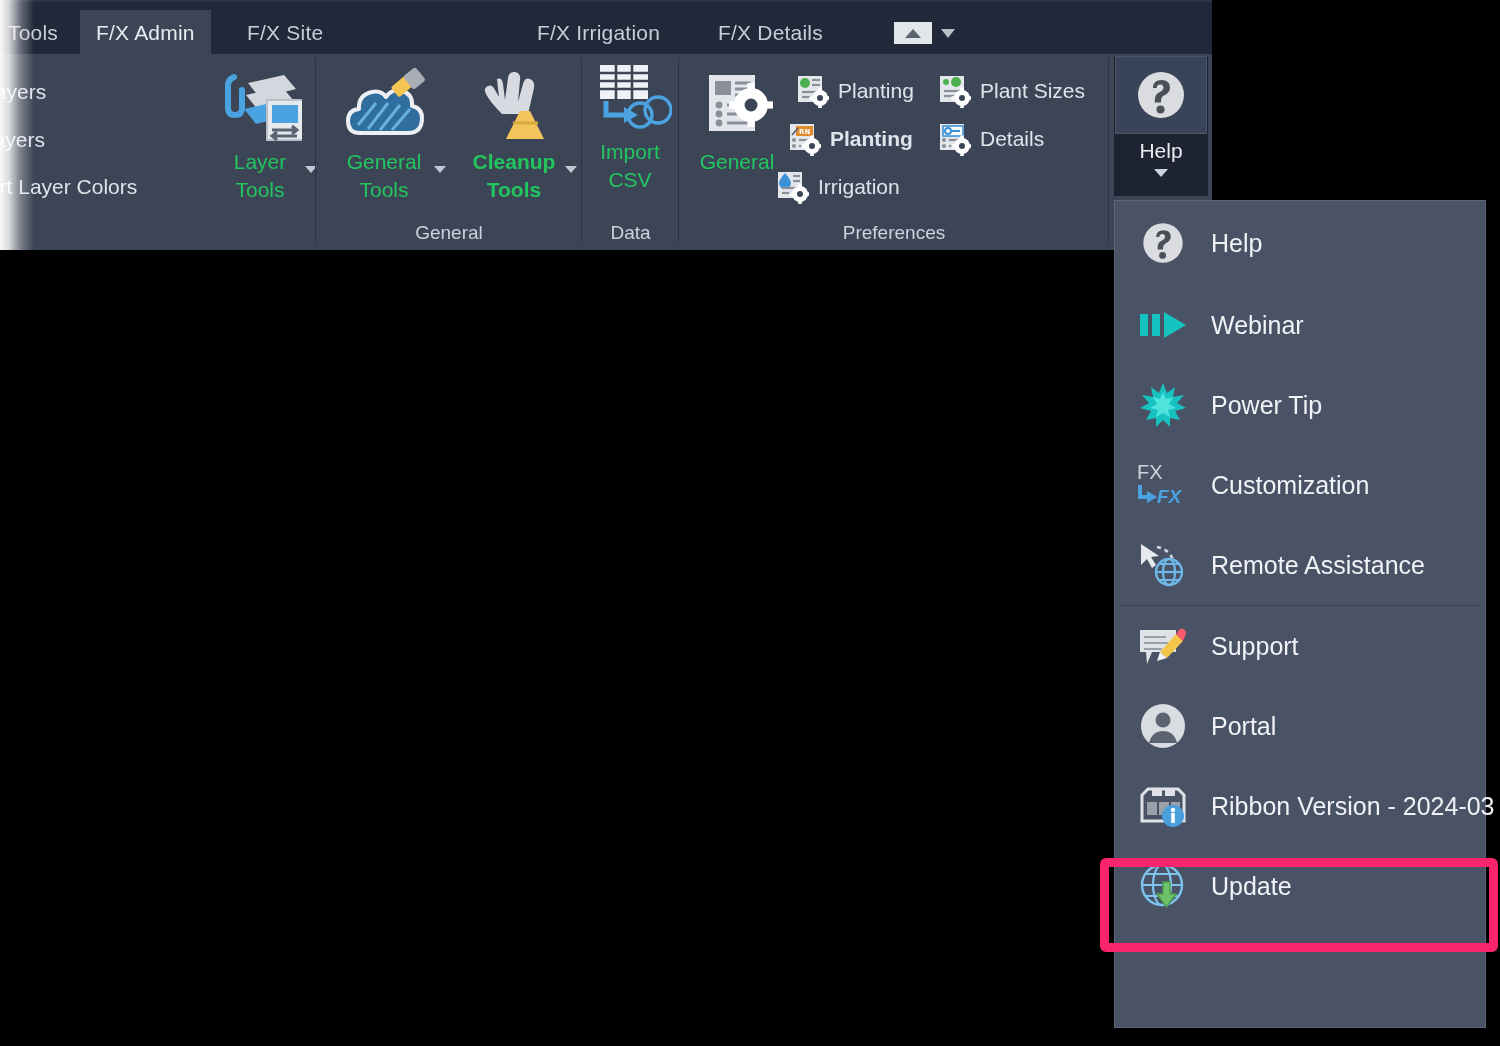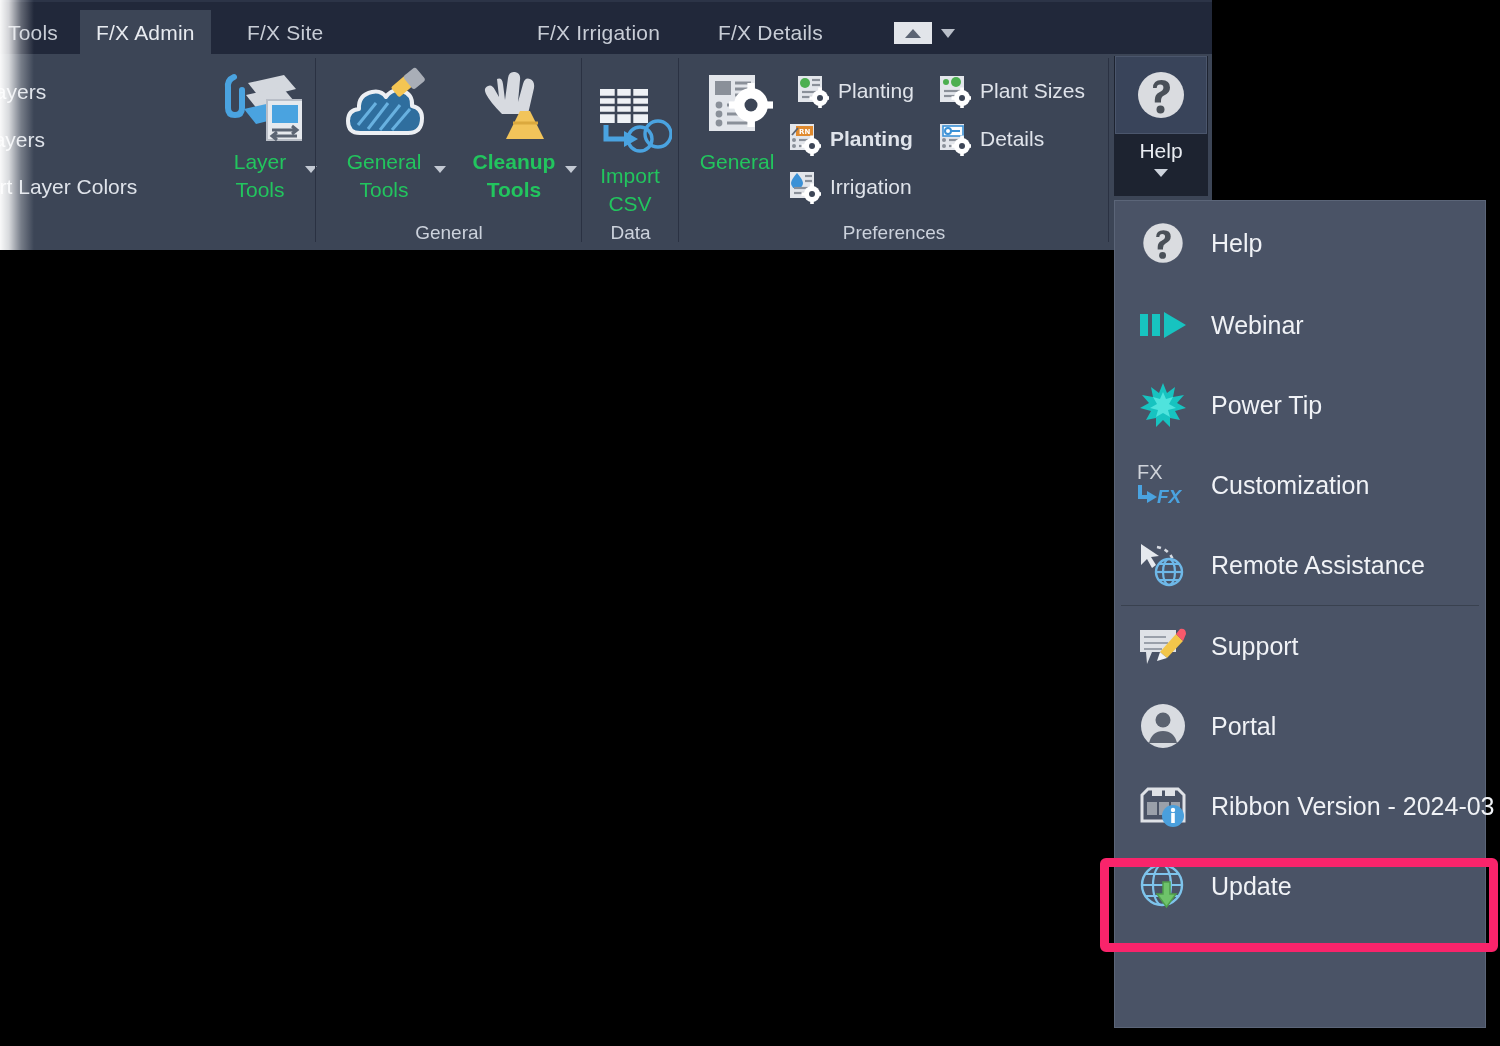--- a/index.html
+++ b/index.html
@@ -233,21 +233,21 @@
           <span class="lbl">Cleanup</span>
           <span class="lbl">Tools</span>
         </div>
         <span class="caret-sm" style="left:249px; top:112px;"></span>
 
         <div class="divider"></div>
         <div class="panel-label">General</div>
       </div>
 
       <div class="panel" style="left:582px; width:97px;">
-        <div class="bigbtn" style="left:-6px; top:24px;">
+        <div class="bigbtn" style="left:-6px; top:0;">
           <span class="glyph">
             <svg width="84" height="78" viewBox="0 0 84 78">
               <rect x="12" y="8" width="48" height="34" fill="#eef1f5"></rect>
               <g stroke="#3c4556" stroke-width="2.6">
                 <line x1="12" y1="16" x2="60" y2="16"></line>
                 <line x1="12" y1="24" x2="60" y2="24"></line>
                 <line x1="12" y1="32" x2="60" y2="32"></line>
                 <line x1="28" y1="8" x2="28" y2="42"></line>
                 <line x1="44" y1="8" x2="44" y2="42"></line>
               </g>
@@ -349,21 +349,21 @@
                     <rect x="-1.8" y="6" width="3.6" height="4.5"></rect>
                     <rect x="-10.5" y="-1.8" width="4.5" height="3.6"></rect>
                     <rect x="6" y="-1.8" width="4.5" height="3.6"></rect>
                   </g>
               </g>
             </svg>
           </span>
           <span>Planting</span>
         </div>
 
-        <div class="smallitem" style="left:108px; top:116px;">
+        <div class="smallitem" style="left:96px; top:116px;">
           <span>
             <svg width="34" height="34" viewBox="0 0 34 34">
               <rect x="3" y="2" width="24" height="26" fill="#e3e6eb"></rect>
               <path d="M10 3 q6 7 6 10 a6 6 0 0 1 -12 0 q0 -3 6 -10 Z" fill="#3b91d6"></path>
               <g stroke="#8a9099" stroke-width="2.2">
                 <line x1="18" y1="6" x2="25" y2="6"></line>
                   <line x1="18" y1="11" x2="25" y2="11"></line>
                 <line x1="7" y1="18" x2="25" y2="18"></line>
                   <line x1="7" y1="23" x2="25" y2="23"></line>
               </g>

